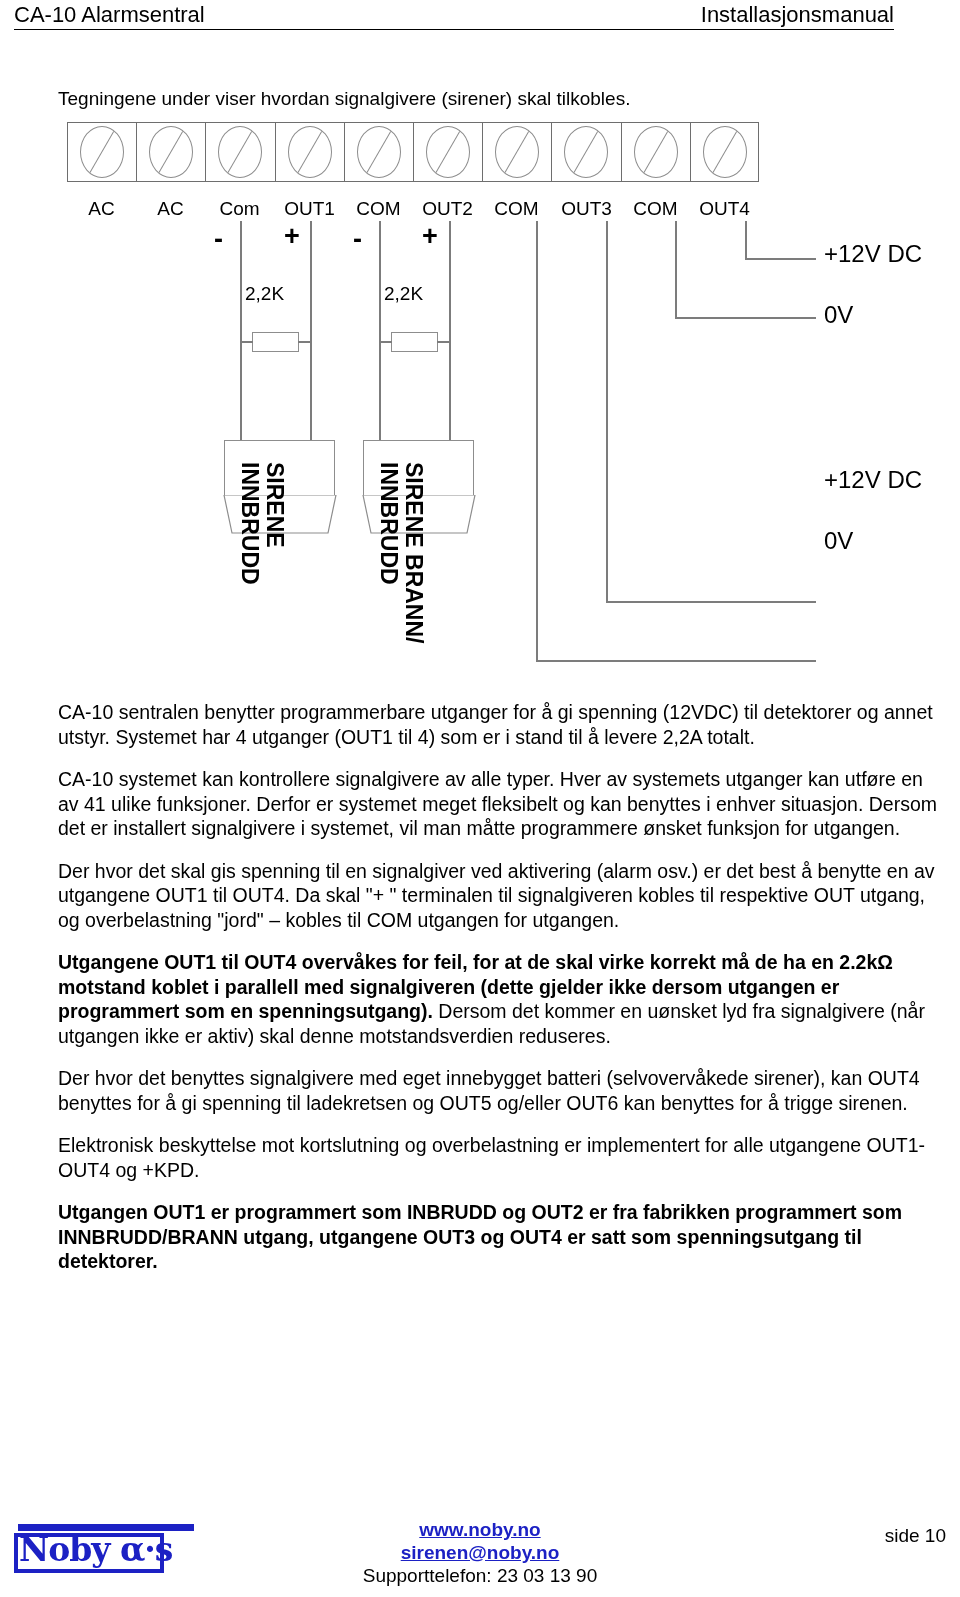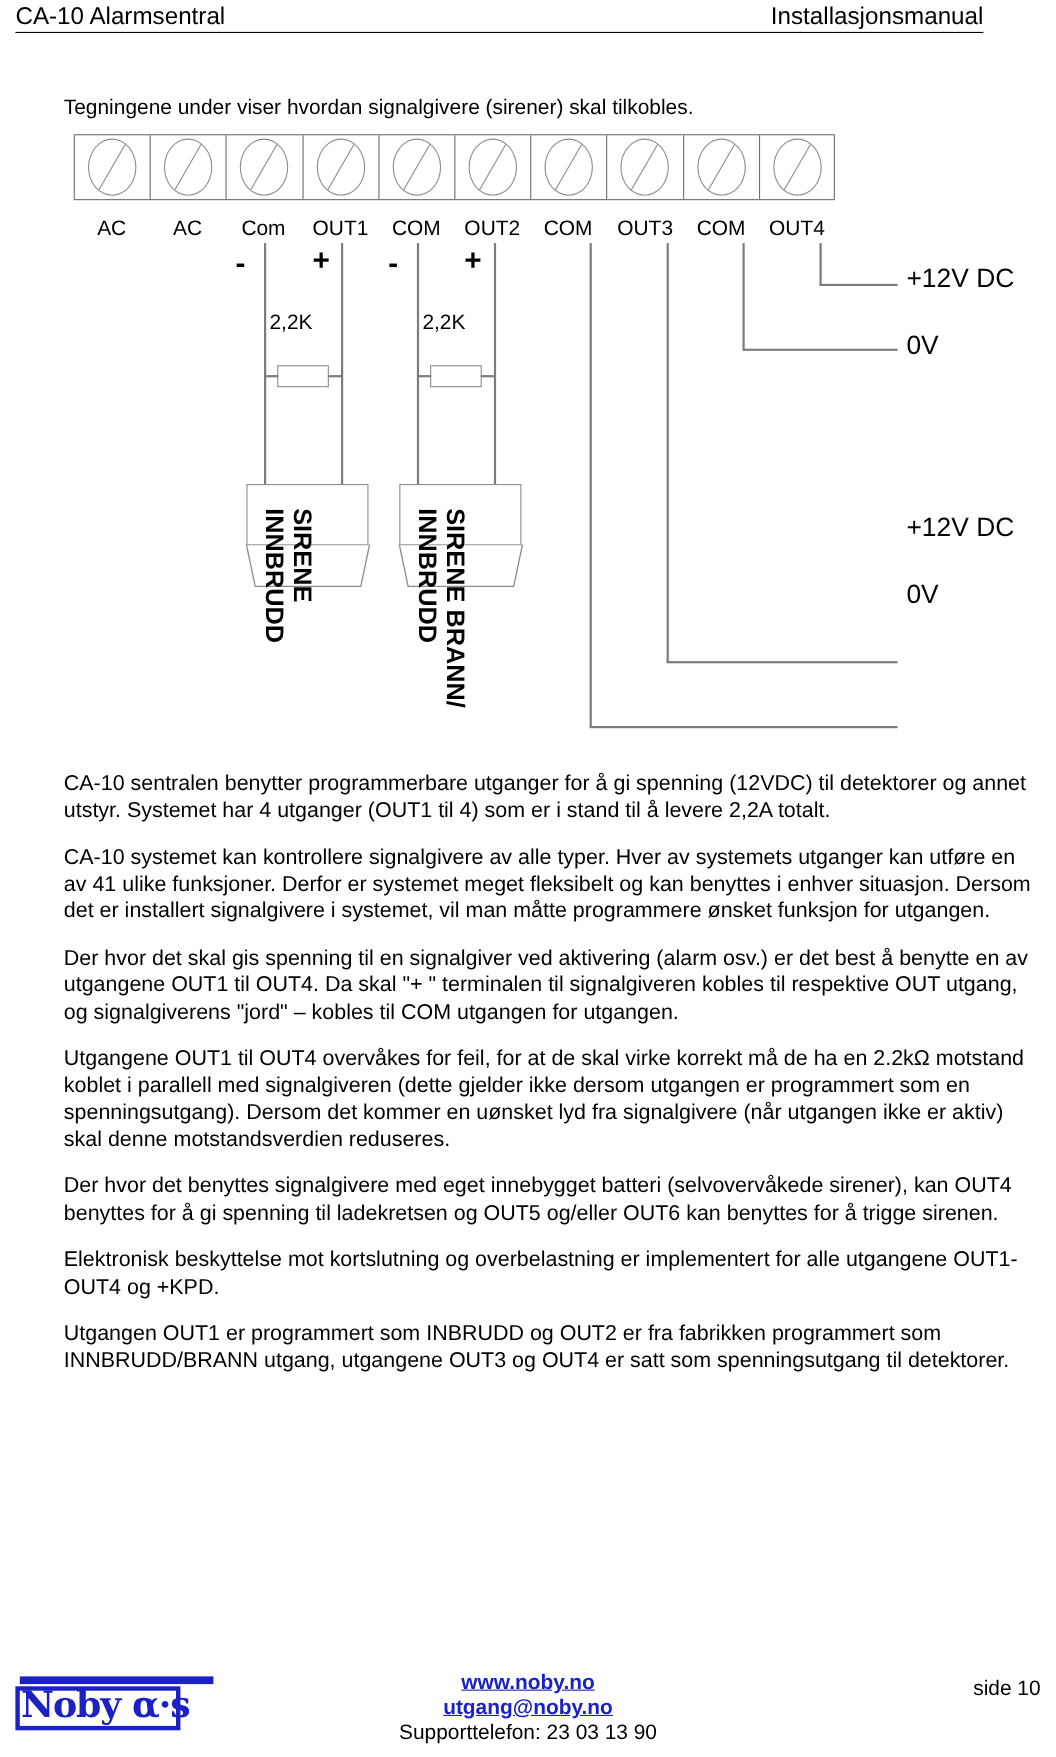--- a/index.html
+++ b/index.html
@@ -148,21 +148,21 @@
   
   .body{
     position:absolute;left:58px;top:700px;width:888px;
   }
   .body p{
     margin:0 0 18px 0;
     font-size:19.5px;
     line-height:24.5px;
     text-align:left;
   }
-  .b{font-weight:normal;}
+  .b{font-weight:bold;}
 
   
   .footer{position:absolute;left:0;top:1490px;width:960px;height:107px;}
   .logo{
     position:absolute;left:14px;top:34px;
     width:180px;height:56px;
   }
   .logo-bar-top{
     position:absolute;left:4px;top:0;width:176px;height:7px;background:#1c21c4;
   }
@@ -302,34 +302,34 @@
     <div class="wh wire" style="left:729px;top:148px;width:71px;"></div>
 
     <div class="dclab" style="left:808px;top:131px;">+12V DC</div>
     <div class="dclab" style="left:808px;top:192px;">0V</div>
 
   </div>
 
   <div class="body">
     <p>CA-10 sentralen benytter programmerbare utganger for å gi spenning (12VDC) til detektorer og annet utstyr. Systemet har 4 utganger (OUT1 til 4) som er i stand til å levere 2,2A totalt.</p>
     <p>CA-10 systemet kan kontrollere signalgivere av alle typer. Hver av systemets utganger kan utføre en av 41 ulike funksjoner. Derfor er systemet meget fleksibelt og kan benyttes i enhver situasjon. Dersom det er installert signalgivere i systemet, vil man måtte programmere ønsket funksjon for utgangen.</p>
-    <p>Der hvor det skal gis spenning til en signalgiver ved aktivering (alarm osv.) er det best å benytte en av utgangene OUT1 til OUT4. Da skal "+ " terminalen til signalgiveren kobles til respektive OUT utgang, og signalgiverens "jord" – kobles til COM utgangen for utgangen.</p>
+    <p>Der hvor det skal gis spenning til en signalgiver ved aktivering (alarm osv.) er det best å benytte en av utgangene OUT1 til OUT4. Da skal "+ " terminalen til signalgiveren kobles til respektive OUT utgang, og overbelastning "jord" – kobles til COM utgangen for utgangen.</p>
     <p><span class="b">Utgangene OUT1 til OUT4 overvåkes for feil, for at de skal virke korrekt må de ha en 2.2kΩ motstand koblet i parallell med signalgiveren (dette gjelder ikke dersom utgangen er programmert som en spenningsutgang).</span><span> Dersom det kommer en uønsket lyd fra signalgivere (når utgangen ikke er aktiv) skal denne motstandsverdien reduseres.</span></p>
     <p>Der hvor det benyttes signalgivere med eget innebygget batteri (selvovervåkede sirener), kan OUT4 benyttes for å gi spenning til ladekretsen og OUT5 og/eller OUT6 kan benyttes for å trigge sirenen.</p>
     <p>Elektronisk beskyttelse mot kortslutning og overbelastning er implementert for alle utgangene OUT1-OUT4 og +KPD.</p>
     <p class="b">Utgangen OUT1 er programmert som INBRUDD og OUT2 er fra fabrikken programmert som INNBRUDD/BRANN utgang, utgangene OUT3 og OUT4 er satt som spenningsutgang til detektorer.</p>
   </div>
 
   <div class="footer">
     <div class="logo">
       <div class="logo-bar-top"></div>
       <div class="logo-box"></div>
       <div class="logo-text">Noby α·s</div>
     </div>
     <div class="foot-center">
       <span class="flink">www.noby.no</span>
-      <span class="flink">utgang@noby.no</span>
+      <span class="flink">sirenen@noby.no</span>
       <span class="fphone">Supporttelefon: 23 03 13 90</span>
     </div>
     <div class="side">side 10</div>
   </div>
 
 </div>
 
 </body></html>

